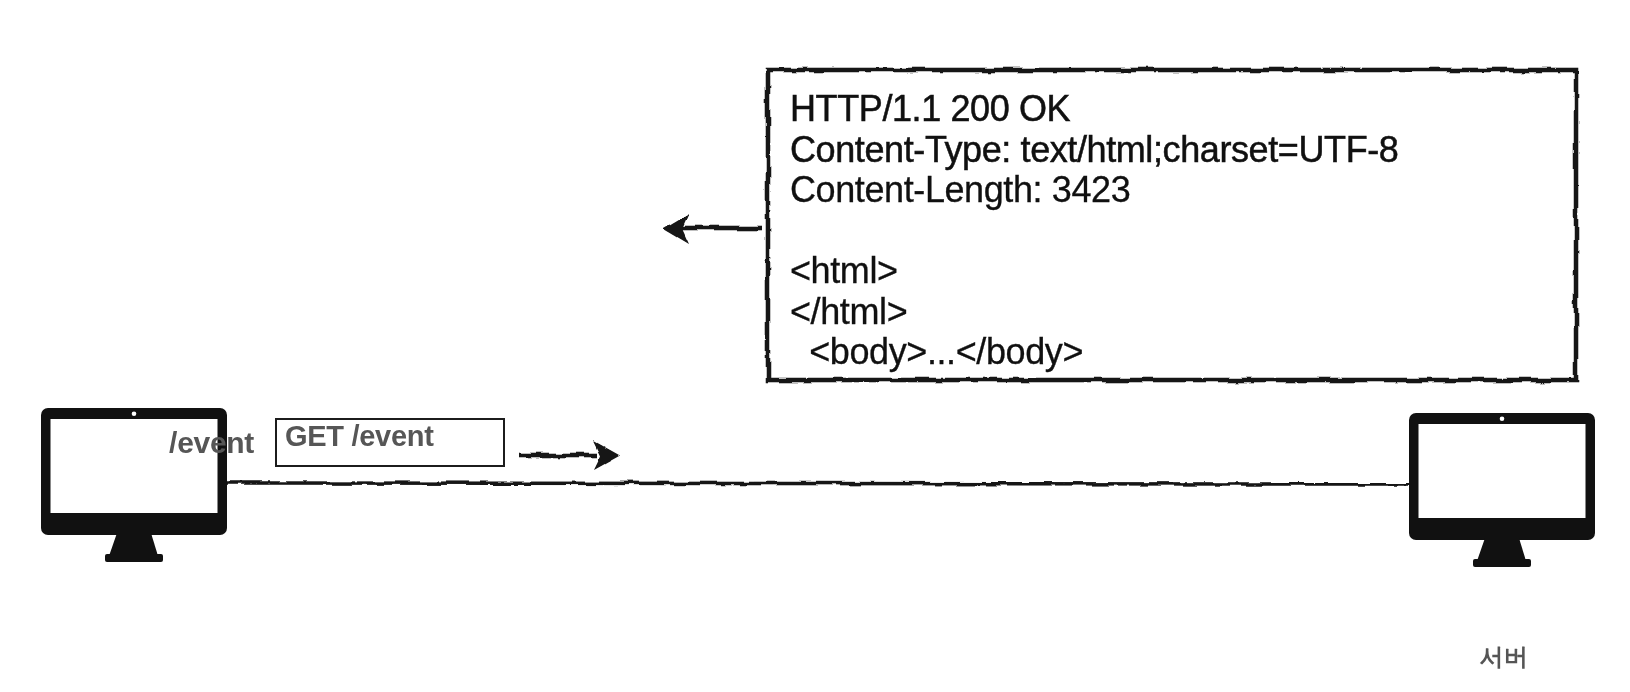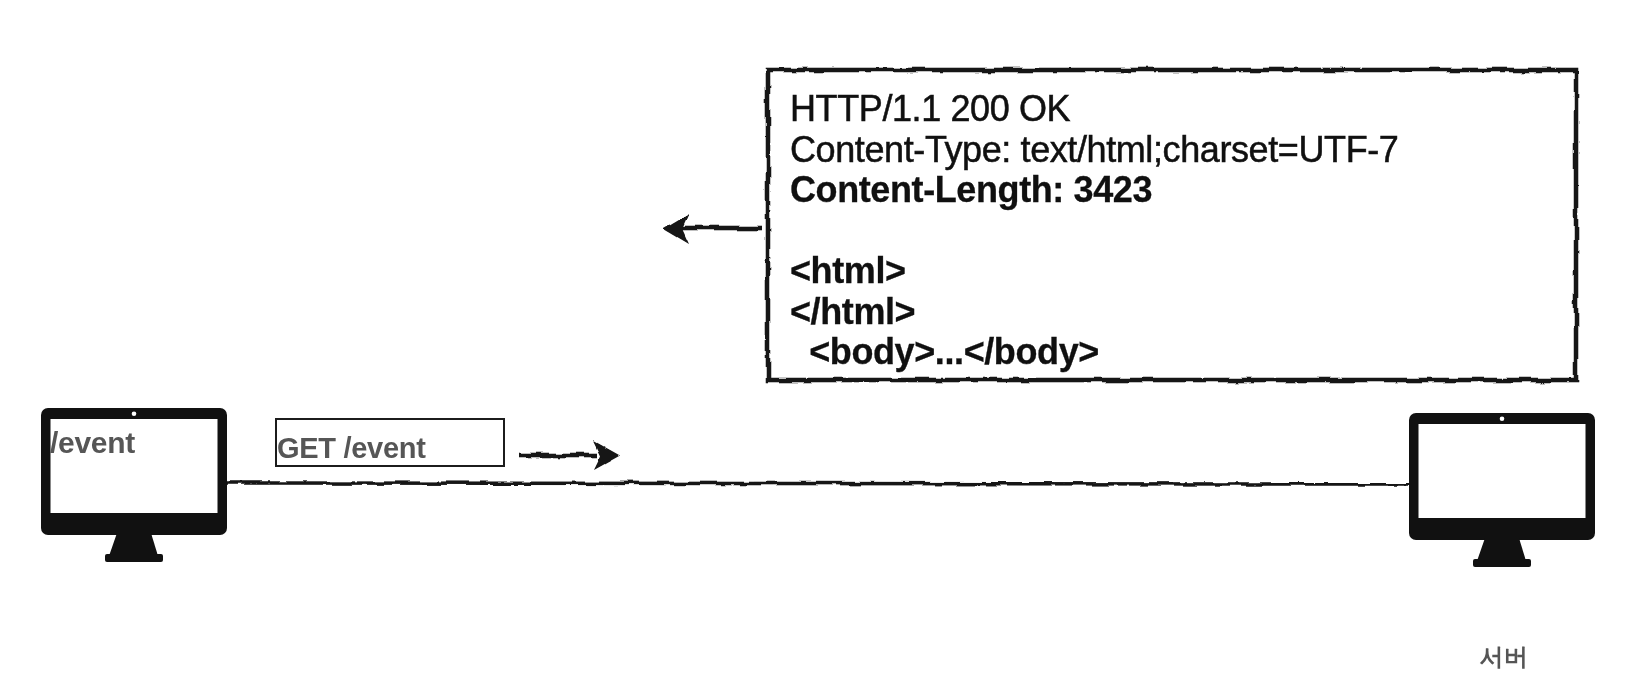--- a/index.html
+++ b/index.html
@@ -23,50 +23,51 @@
     color: #101010;
     font-size: 36px;
     letter-spacing: -0.4px;
   }
   .rb-line {
     height: 40.5px;
     line-height: 40.5px;
     white-space: pre;
   }
   .rb-line.med  { font-weight: 500; -webkit-text-stroke: 0.5px #101010; }
-  .rb-line.bold { font-weight: 700; -webkit-text-stroke: 0.3px #101010; }
+  .rb-line.bold { font-weight: 400; -webkit-text-stroke: 0.3px #101010; }
 
   
   .get-box {
     position: absolute;
     left: 275px;
     top: 418px;
     width: 230px;
     height: 49px;
     border: 2.5px solid #1c1c1c;
     box-sizing: border-box;
     background: #ffffff;
     display: flex;
-    align-items: flex-end;
+    align-items: flex-start;
+    padding-left: 8px;
     z-index: 2;
   }
   .get-label {
     font-size: 29px;
     font-weight: 700;
     color: #565656;
     letter-spacing: -0.3px;
   }
 
   
   .screen-label {
     position: absolute;
     left: 50px;
     top: 426px;
     width: 204px;
-    text-align: left;
+    text-align: right;
     font-size: 30px;
     font-weight: 700;
     color: #565656;
     z-index: 2;
     letter-spacing: -0.3px;
   }
 
   
   .caption {
     position: absolute;
@@ -114,21 +115,21 @@
       <path d="M680,228 L762,228" stroke="#141414" stroke-width="4.5" fill="none"></path>
       <path d="M689,213 L663,228.5 L689,244 L682,228.5 Z" fill="#141414"></path>
     </g>
 
     <use href="#monitor-shape" transform="translate(41,408)"></use>
     <use href="#monitor-shape" transform="translate(1409,413)"></use>
   </svg>
 
   <div class="rb-content">
     <div class="rb-line med">HTTP/1.1 200 OK</div>
-    <div class="rb-line med">Content-Type: text/html;charset=UTF-7</div>
+    <div class="rb-line med">Content-Type: text/html;charset=UTF-8</div>
     <div class="rb-line bold">Content-Length: 3423</div>
     <div class="rb-line med"></div>
     <div class="rb-line bold">&lt;html&gt;</div>
     <div class="rb-line bold">&lt;/html&gt;</div>
     <div class="rb-line bold">  &lt;body&gt;...&lt;/body&gt;</div>
   </div>
 
   <div class="get-box">
     <span class="get-label">GET /event</span>
   </div>

